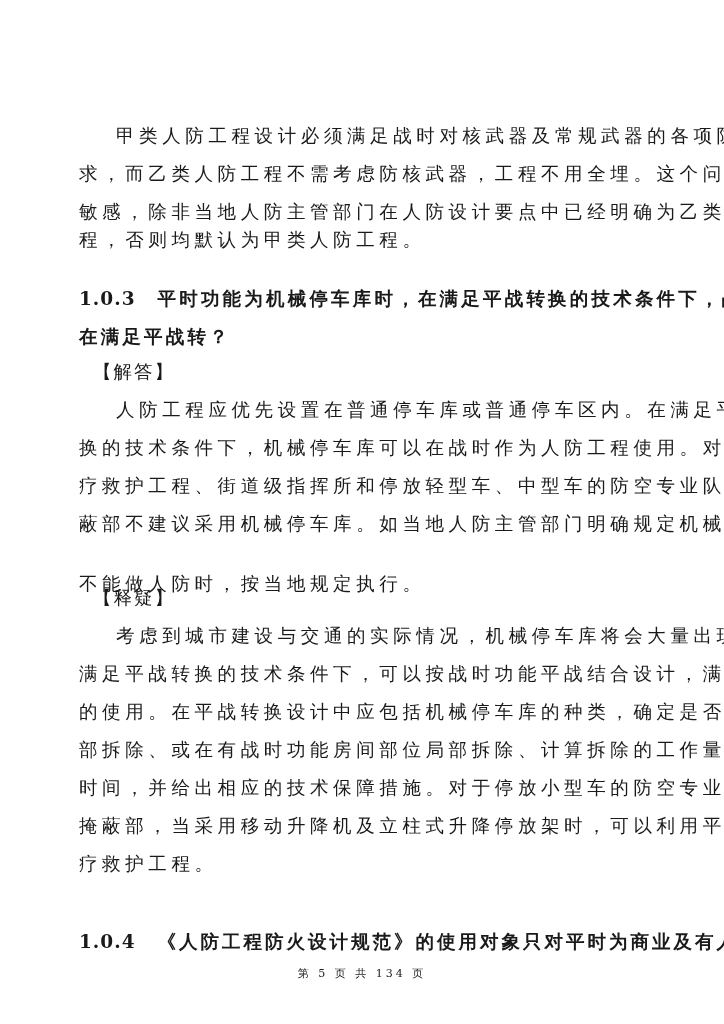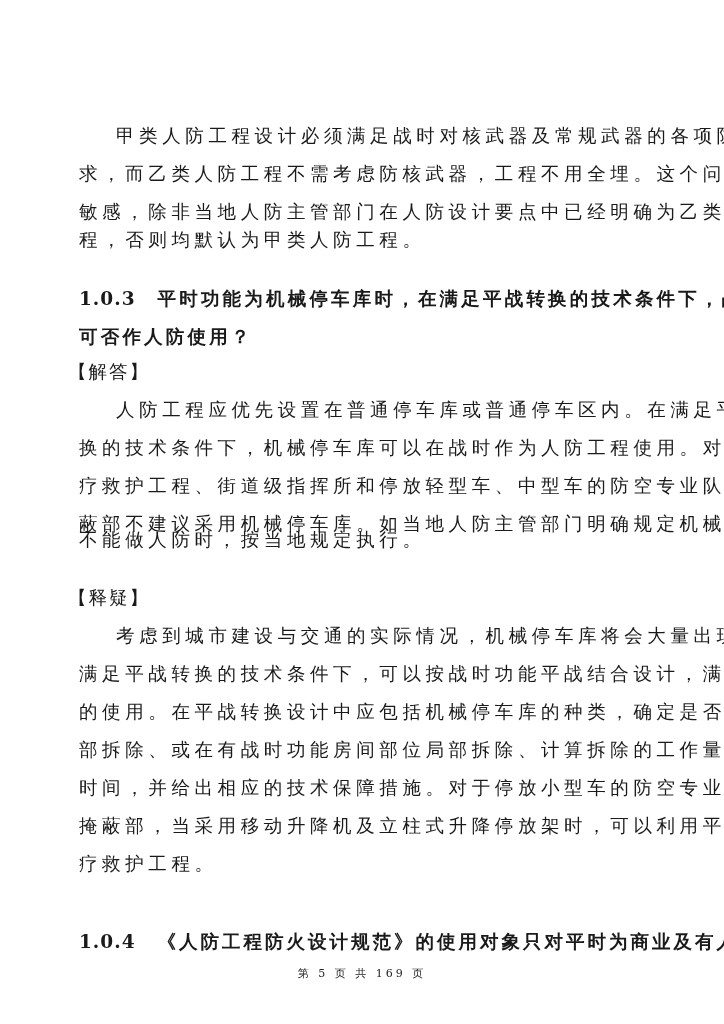--- a/index.html
+++ b/index.html
@@ -3,64 +3,64 @@
   <meta charset="utf-8">
   <style>
     html, body { margin: 0; padding: 0; background: #ffffff; }
     body { width: 724px; height: 1024px; position: relative; overflow: hidden;
            font-family: "DejaVu Serif", "Liberation Serif", serif; color: #1a1a1a; }
     .line { position: absolute; left: 79px; white-space: nowrap; font-size: 18.5px;
             letter-spacing: 4.6px; line-height: 24px; font-weight: normal; }
     .indent { left: 116px; }
     .heading { font-weight: bold; letter-spacing: 3.2px; font-size: 18.5px; }
     .heading .num { letter-spacing: 1px; margin-right: 22px; }
-    .bracket { letter-spacing: 2px; left: 68px; font-family: Liberation Serif, serif; }
+    .bracket { letter-spacing: 2px; left: 93px; font-family: Liberation Serif, serif; }
     .footer { position: absolute; left: 0; width: 724px; top: 966px; text-align: center;
               font-size: 11px; letter-spacing: 3px; color: #222; }
   </style>
 </head>
 <body>
 
 <div>
 
   <div>
     <div class="line indent" style="top:124px">甲类人防工程设计必须满足战时对核武器及常规武器的各项防护要</div>
     <div class="line" style="top:162px">求，而乙类人防工程不需考虑防核武器，工程不用全埋。这个问题非常</div>
     <div class="line" style="top:200px">敏感，除非当地人防主管部门在人防设计要点中已经明确为乙类人防工</div>
     <div class="line" style="top:228px">程，否则均默认为甲类人防工程。</div>
   </div>
 
   <div>
     <div class="line heading" style="top:287px">
       <span class="num">1.0.3</span><span>平时功能为机械停车库时，在满足平战转换的技术条件下，战时</span>
     </div>
-    <div class="line heading" style="top:325px">可否作人防使用？</div>
+    <div class="line heading" style="top:325px">在满足平战转？</div>
   </div>
 
   <div class="line bracket" style="top:360px">【解答】</div>
   <div>
     <div class="line indent" style="top:398px">人防工程应优先设置在普通停车库或普通停车区内。在满足平战转</div>
     <div class="line" style="top:436px">换的技术条件下，机械停车库可以在战时作为人防工程使用。对人防医</div>
     <div class="line" style="top:474px">疗救护工程、街道级指挥所和停放轻型车、中型车的防空专业队装备掩</div>
     <div class="line" style="top:512px">蔽部不建议采用机械停车库。如当地人防主管部门明确规定机械停车库</div>
-    <div class="line" style="top:528px">不能做人防时，按当地规定执行。</div>
+    <div class="line" style="top:572px">不能做人防时，按当地规定执行。</div>
   </div>
 
   <div class="line bracket" style="top:586px">【释疑】</div>
   <div>
     <div class="line indent" style="top:624px">考虑到城市建设与交通的实际情况，机械停车库将会大量出现，在</div>
     <div class="line" style="top:662px">满足平战转换的技术条件下，可以按战时功能平战结合设计，满足战时</div>
     <div class="line" style="top:700px">的使用。在平战转换设计中应包括机械停车库的种类，确定是否需要全</div>
     <div class="line" style="top:738px">部拆除、或在有战时功能房间部位局部拆除、计算拆除的工作量和拆除</div>
     <div class="line" style="top:776px">时间，并给出相应的技术保障措施。对于停放小型车的防空专业队装备</div>
     <div class="line" style="top:814px">掩蔽部，当采用移动升降机及立柱式升降停放架时，可以利用平时的机</div>
     <div class="line" style="top:852px">疗救护工程。</div>
   </div>
 
   <div>
     <div class="line heading" style="top:930px; letter-spacing:3px">
       <span class="num">1.0.4</span><span>《人防工程防火设计规范》的使用对象只对平时为商业及有人员</span>
     </div>
   </div>
 
-  <div class="footer">第 5 页 共 169 页</div>
+  <div class="footer">第 5 页 共 134 页</div>
 
 </div>
 
 </body></html>

